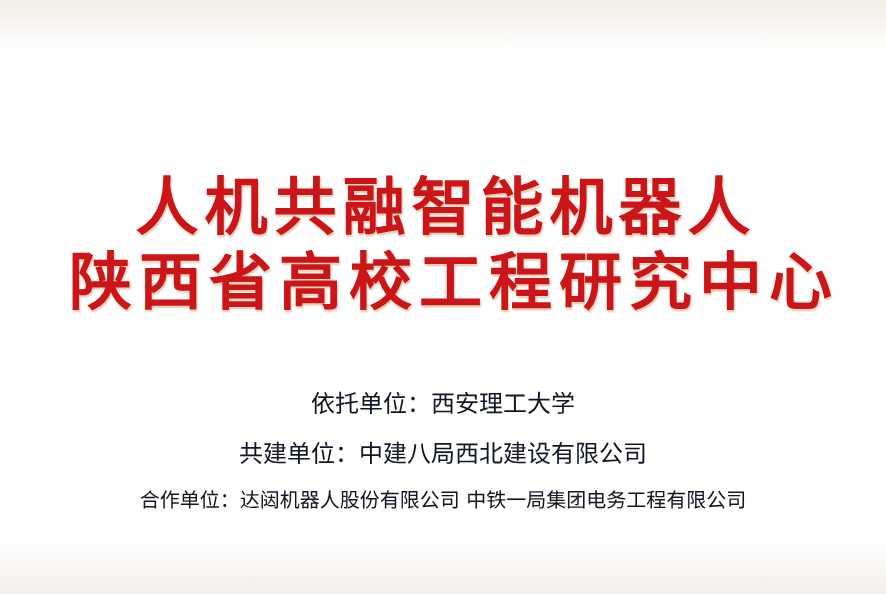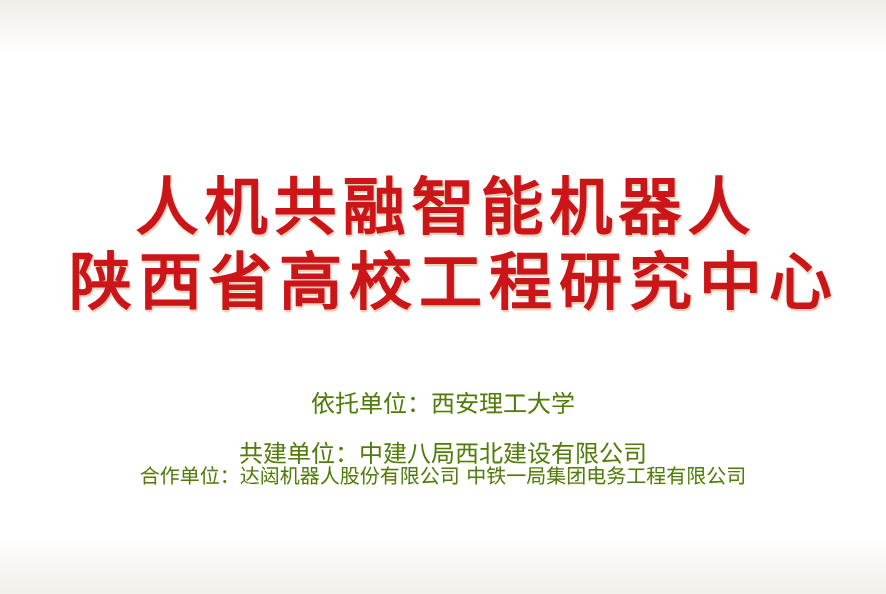--- a/index.html
+++ b/index.html
@@ -119,31 +119,31 @@
   .subtitle-block {
     position: absolute;
     left: 0;
     right: 0;
     top: 392px;
     text-align: center;
   }
 
   .subtitle-line {
     display: block;
-    color: #4d7c0f;
+    color: #0f172a;
     font-family: "DejaVu Sans", "Liberation Sans", sans-serif;
     font-size: 24px;
     font-weight: normal;
     white-space: nowrap;
     line-height: 1.0;
     text-shadow: 0 1px 0 rgba(255, 238, 190, 0.45);
   }
 
   .subtitle-line--1 { margin-bottom: 26px; }
-  .subtitle-line--2 { font-size: 24px; }
+  .subtitle-line--2 { margin-bottom: 24px; font-size: 24px; }
   .subtitle-line--3 { font-size: 20px; letter-spacing: 0px; }
 </style>
 </head>
 <body>
 
 <div id="plaque">
 
   <div class="sheen"></div>
   <div class="vignette"></div>
 

